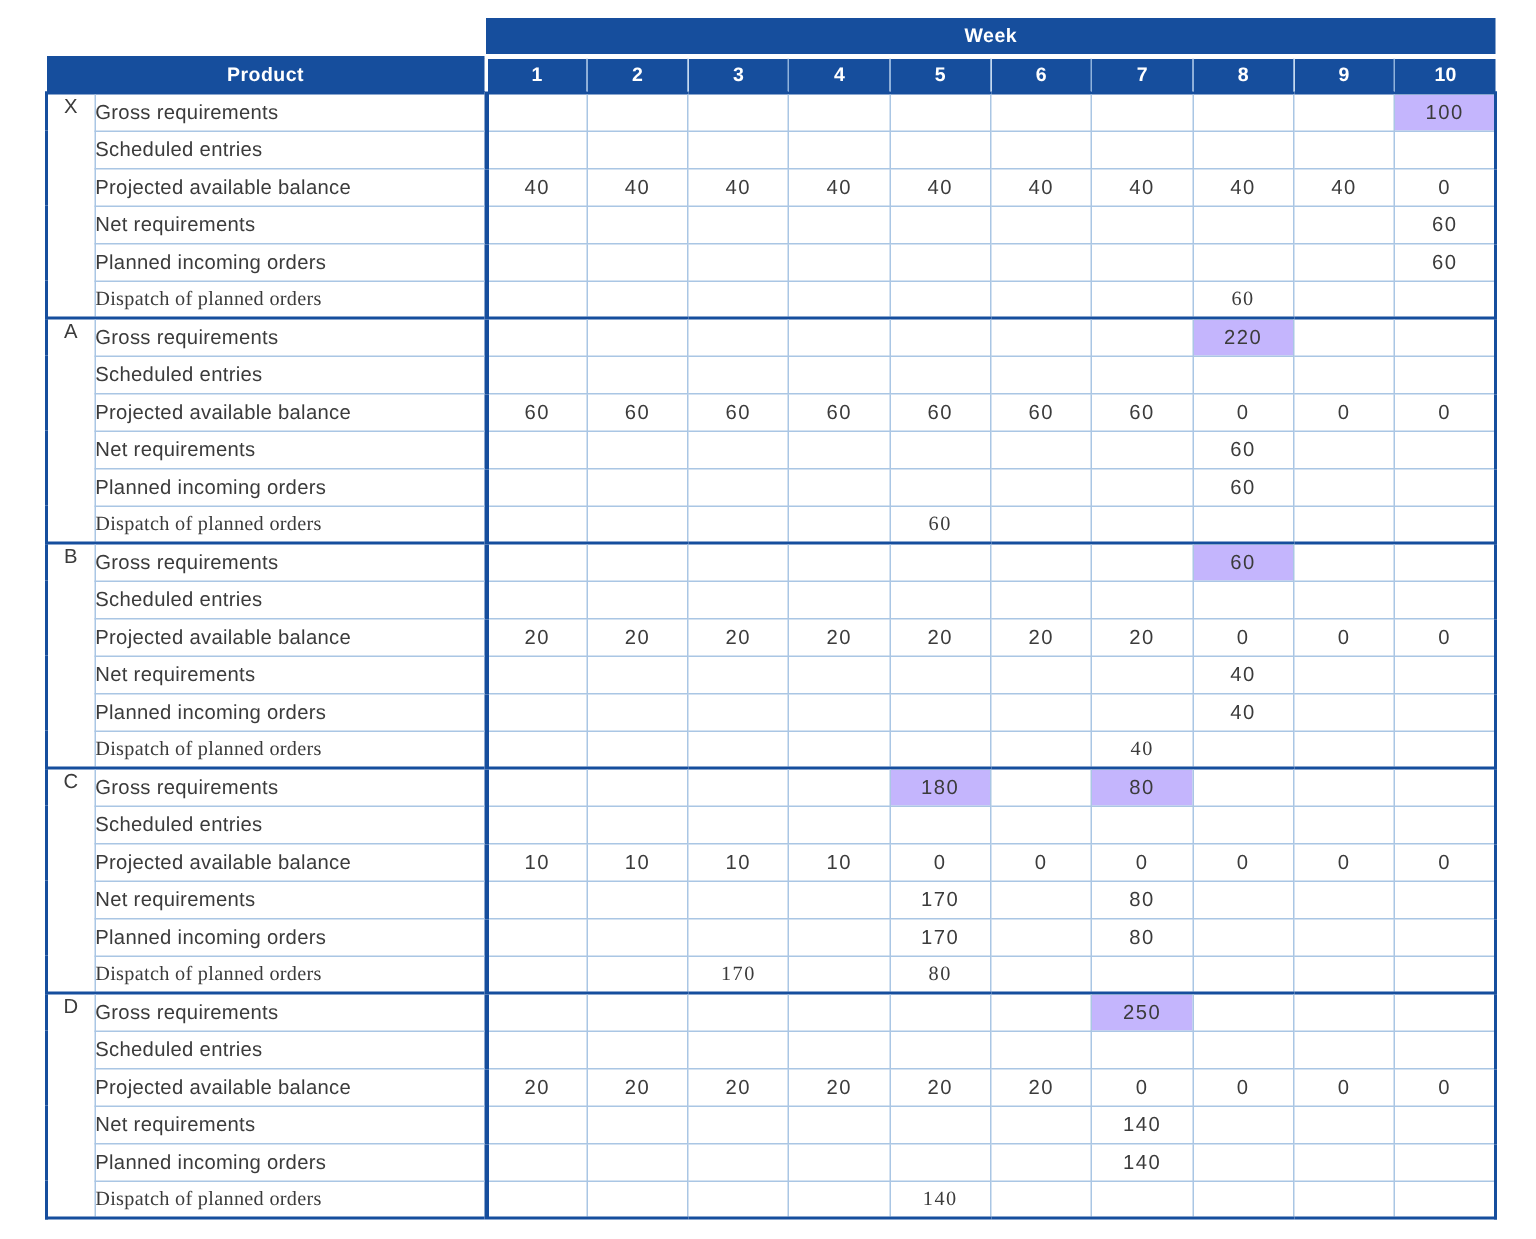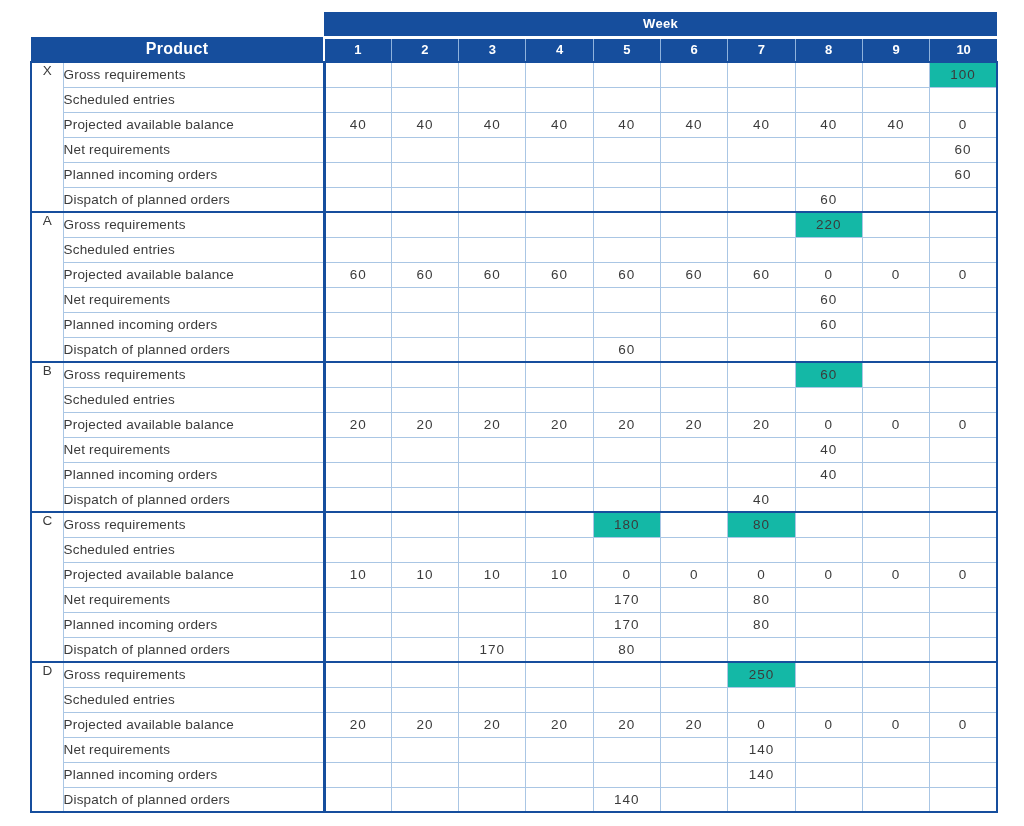--- a/index.html
+++ b/index.html
@@ -26,21 +26,21 @@
   th.week-band {
     background: #164e9d; color: #ffffff;
     font-size: 13px; font-weight: bold; text-align: center;
     letter-spacing: 0.3px;
     border-bottom: 3px solid #ffffff;
   }
 
   
   th.product-head {
     background: #164e9d; color: #ffffff;
-    font-size: 16px; font-weight: bold; text-align: center;
+    font-size: 13px; font-weight: bold; text-align: center;
     letter-spacing: 0.3px;
     border-right: 2px solid #ffffff;
   }
   th.week-num {
     background: #164e9d; color: #ffffff;
     font-size: 13px; font-weight: bold; text-align: center;
     border-left: 1px solid #8fb2dc;
   }
   th.week-num.first { border-left: none; }
 
@@ -61,25 +61,25 @@
     font-size: 13.5px; color: #3b3b3b;
     letter-spacing: 0.2px;
     white-space: nowrap;
   }
   td.val {
     border: 1px solid #aac6e4;
     text-align: center;
     font-size: 13.5px; color: #3b3b3b;
     letter-spacing: 1px;
   }
-  td.val.hl { background: #14b8a6; }
+  td.val.hl { background: #c4b5fd; }
   td.val:last-child { border-right: 2px solid #164e9d; }
 
   tr.group-first td { border-top: 2px solid #164e9d; }
-  tr.group-last td { border-bottom: 2px solid #164e9d; }
+  tr.group-last td { border-bottom: 2px solid #164e9d; font-family: Liberation Serif, serif; }
 </style>
 </head>
 <body>
 
 <div class="page">
   <table class="mrp">
     <colgroup>
       <col style="width:32px">
       <col style="width:261px">
       <col style="width:67.3px">

